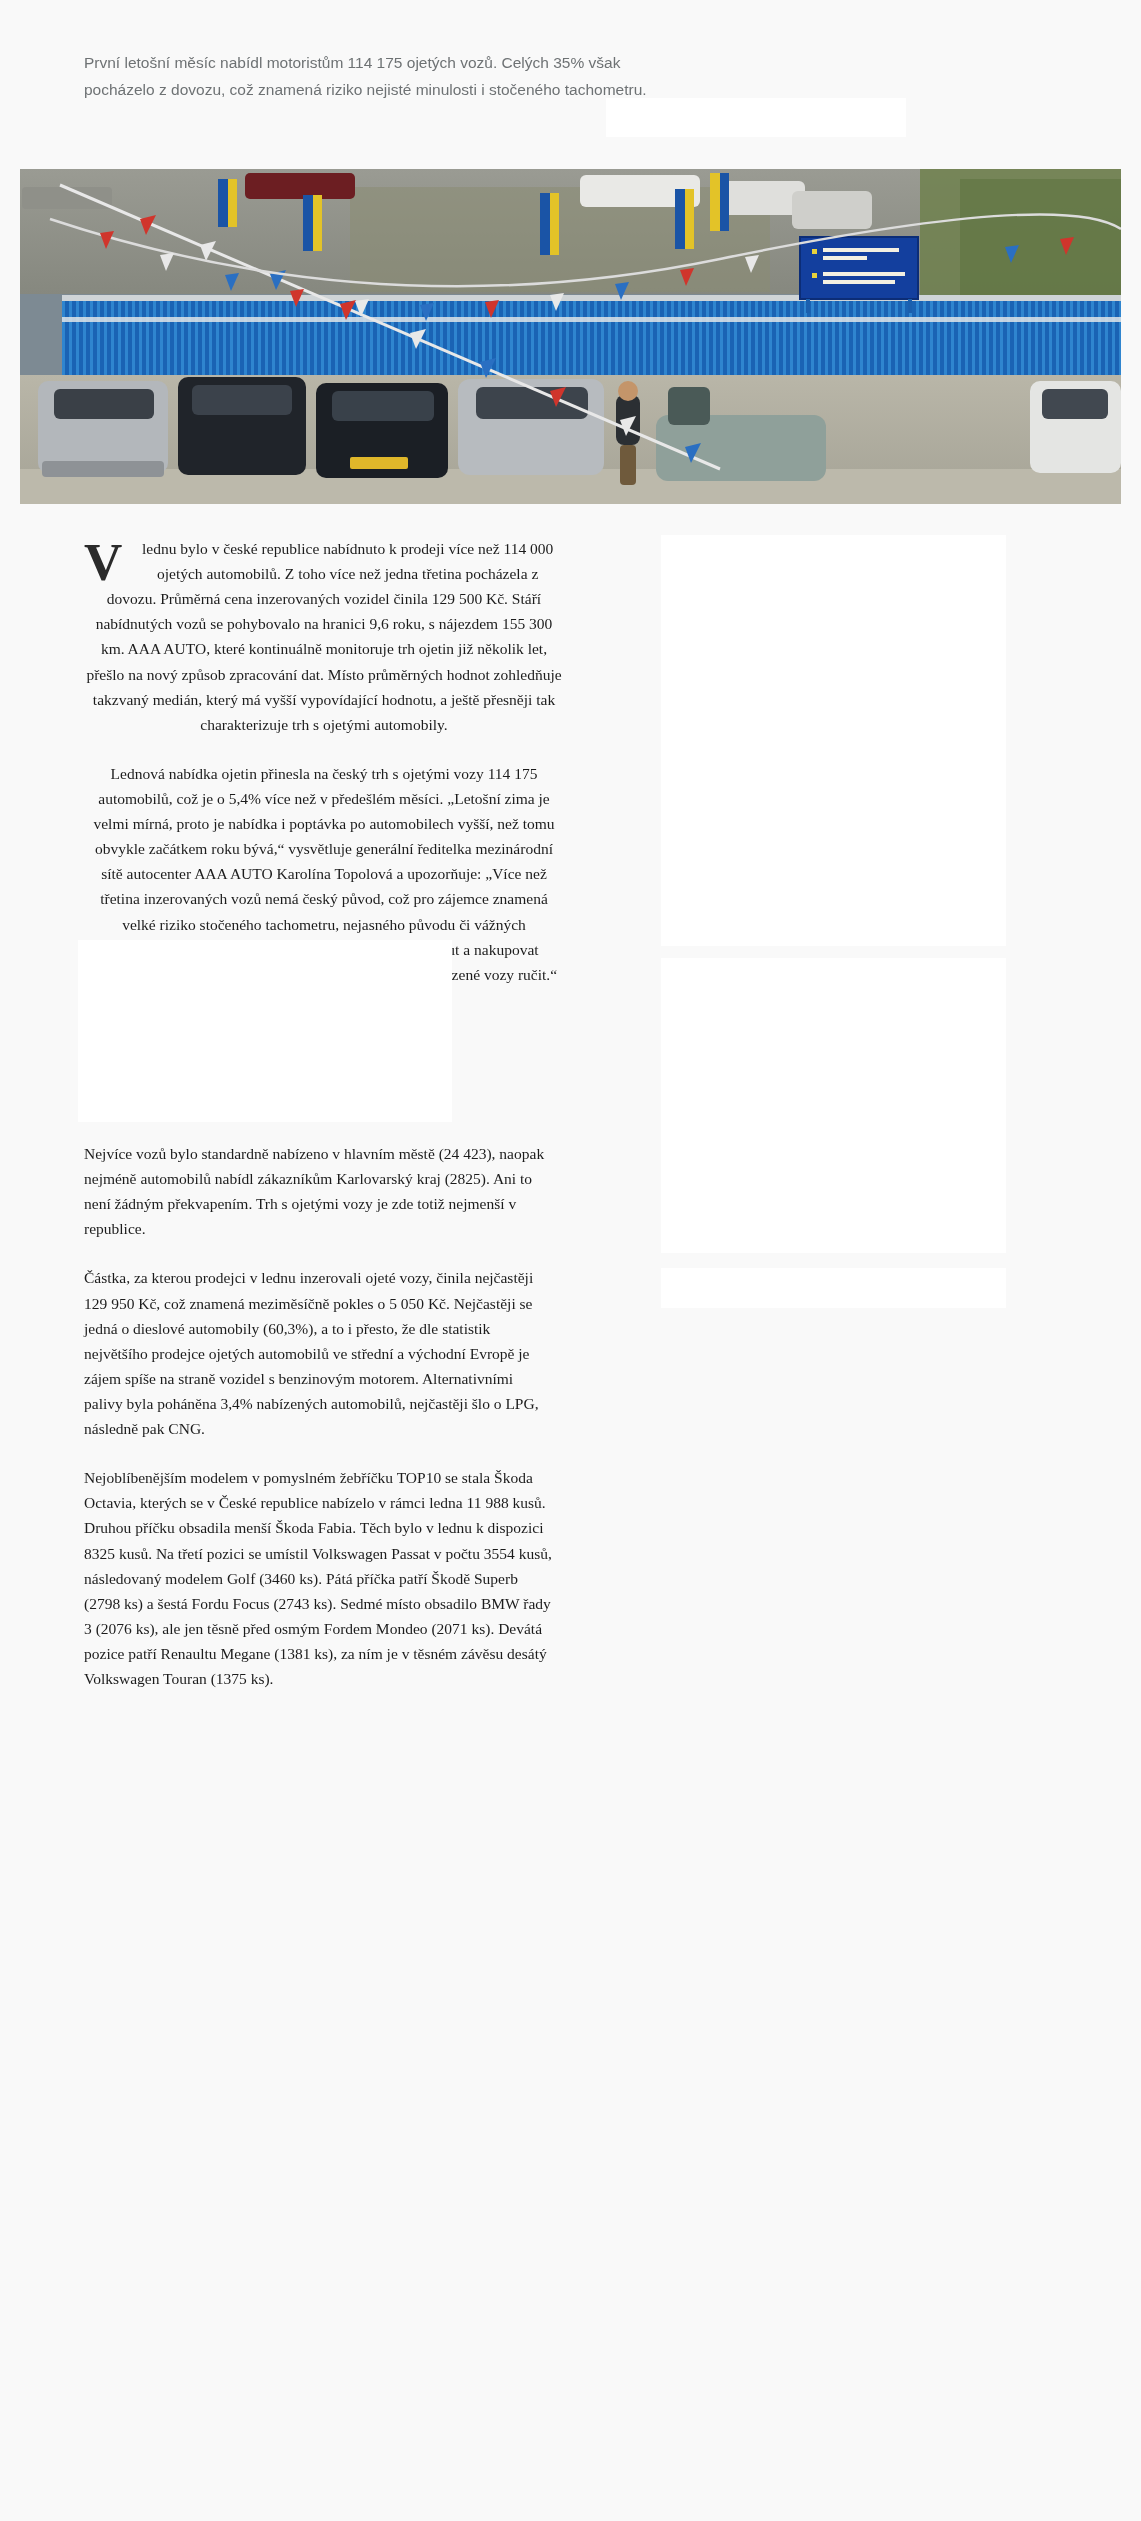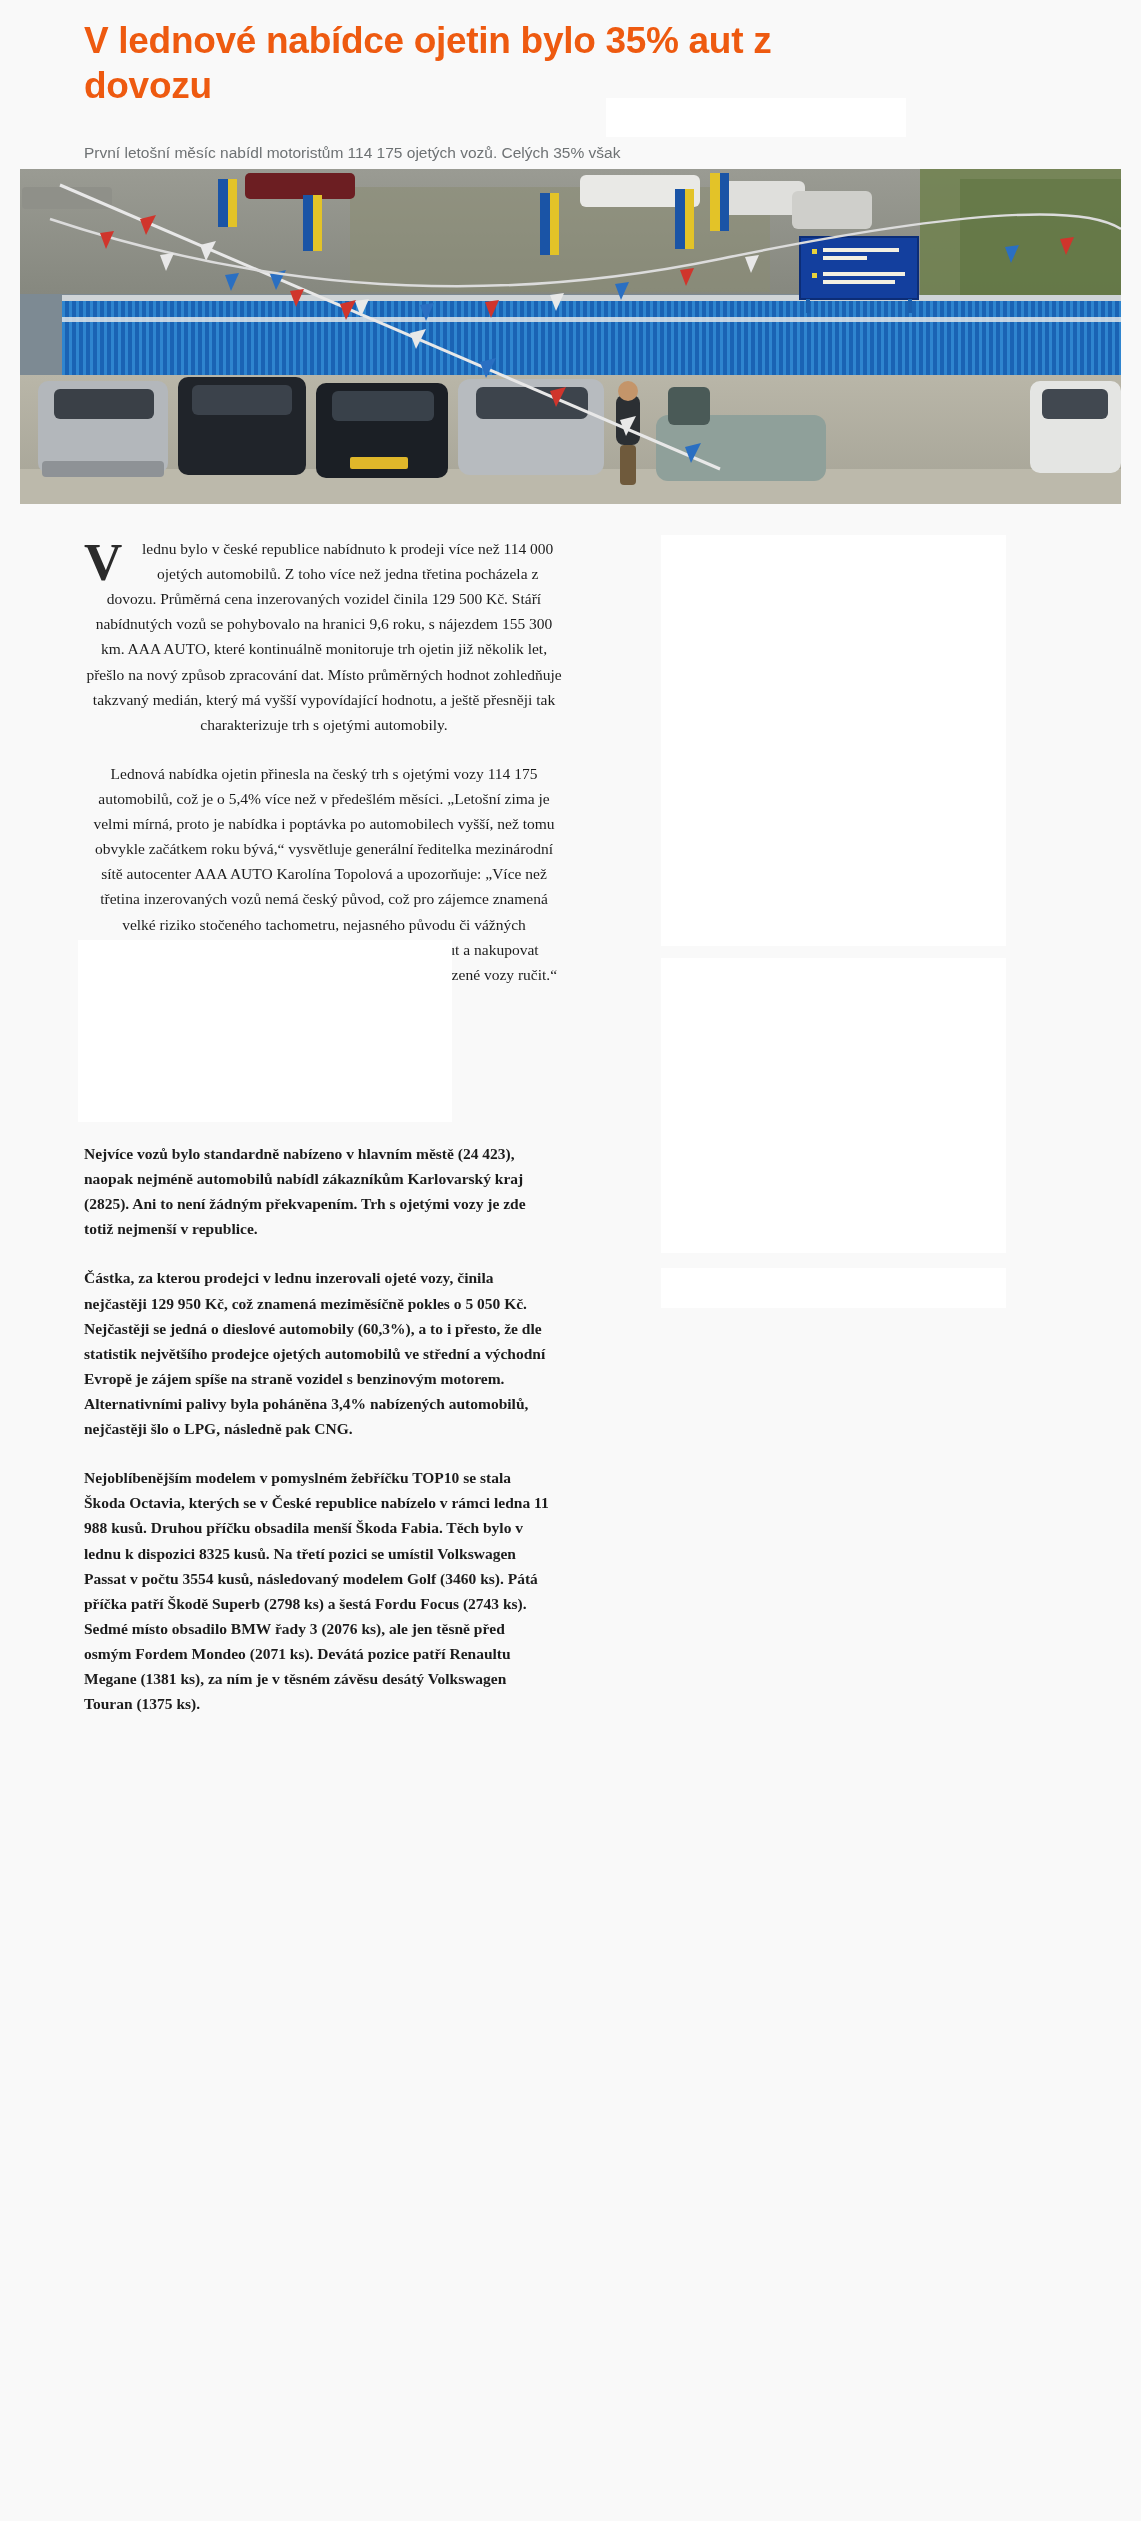--- a/index.html
+++ b/index.html
@@ -98,21 +98,21 @@
   .article-body-2 {
     position: absolute;
     left: 84px;
     top: 1141px;
     width: 480px;
     color: #1c1c1c;
     font-family: "Liberation Serif", serif;
     font-size: 15.5px;
     line-height: 1.62;
   }
-  .article-body-2 p { margin: 0 9px 24px 0; font-weight: bold; }
+  .article-body-2 p { margin: 0 9px 24px 0; }
 
   
   .figure-inline {
     position: absolute;
     left: 78px;
     top: 940px;
     width: 374px;
     height: 182px;
     background: #ffffff;
   }
@@ -142,21 +142,20 @@
     height: 40px;
     background: #ffffff;
   }
 </style>
 </head>
 <body>
 
 <div class="page">
 
   <div class="header">
-    <h1 class="headline">V lednové nabídce ojetin bylo 35% aut z dovozu</h1>
     <p class="perex">První letošní měsíc nabídl motoristům 114 175 ojetých vozů. Celých 35% však pocházelo z dovozu, což znamená riziko nejisté minulosti i stočeného tachometru.</p>
   </div>
 
   <div class="ad-top-right"></div>
 
   <div class="hero">
     <svg class="hero-svg" viewBox="0 0 1101 335" preserveAspectRatio="none">
       <defs>
         <linearGradient id="asphalt" x1="0" y1="0" x2="0" y2="1">
           <stop offset="0%" stop-color="#9a9b93"></stop>

